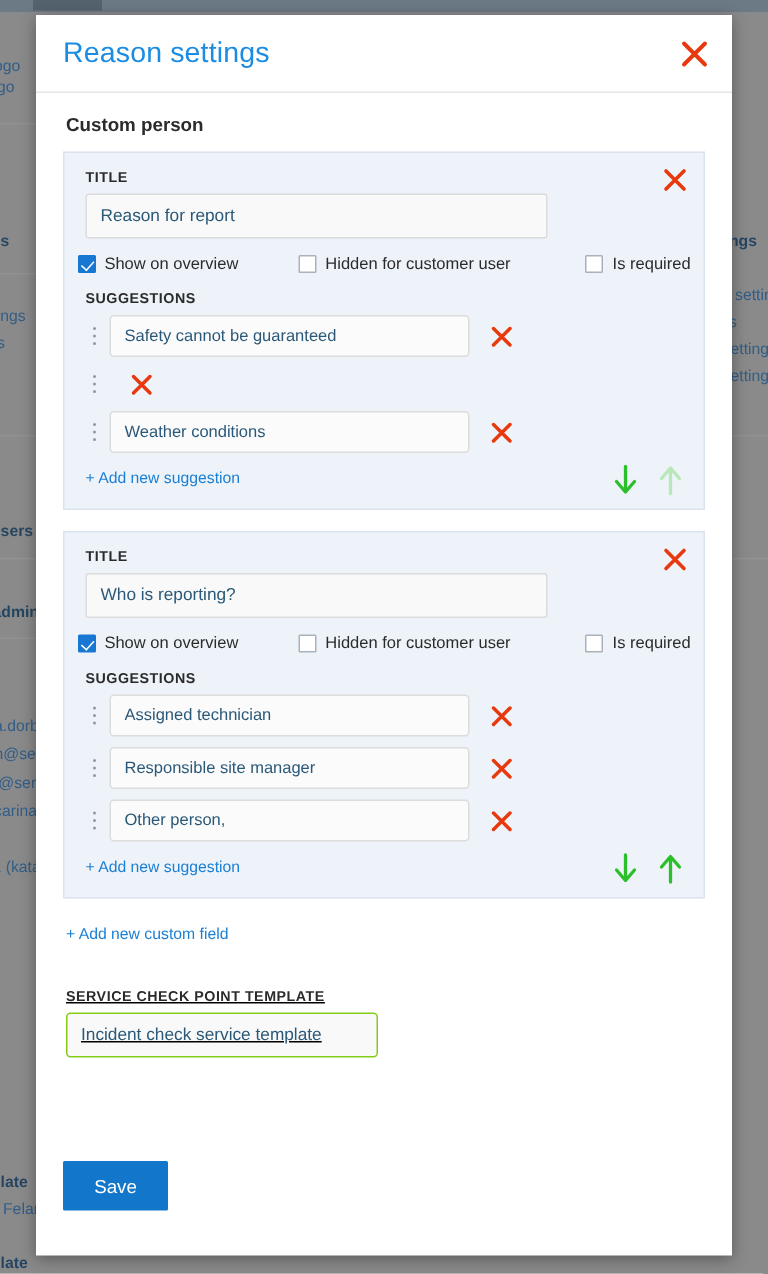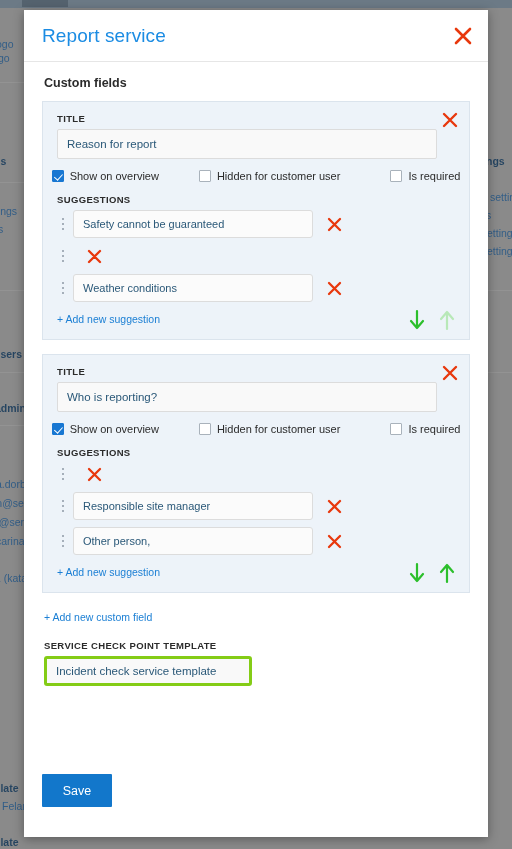--- a/index.html
+++ b/index.html
@@ -98,21 +98,21 @@
   }
   .label-caps {
     font-size: 9.5px;
     font-weight: bold;
     letter-spacing: .35px;
     color: #2b2b2b;
     margin-bottom: 5px;
   }
   .title-input {
     display: block;
-    width: 380px;
+    width: 308px;
     height: 30px;
     background: #f9f9f9;
     border: 1px solid #dcdcdc;
     border-radius: 2px;
     padding: 0 9px;
     font-size: 11.5px;
     color: #2a5878;
     font-family: "Liberation Sans", sans-serif;
     outline: none;
   }
@@ -205,26 +205,26 @@
 
   .add-field-link {
     display: inline-block;
     font-size: 10.5px;
     color: #1b7fd4;
     margin: 1px 0 0 2px;
     cursor: pointer;
     text-align: right;
   }
 
-  .template-block { margin-top: 15px; padding-left: 2px; }
+  .template-block { margin-top: 28px; padding-left: 2px; text-decoration: underline; }
   .template-input {
     display: block;
     width: 208px; height: 30px;
     background: #f9f9f9;
-    border: 3px solid #84cc16;
+    border: 1px solid #84cc16;
     border-radius: 3px;
     padding: 0 9px;
     font-size: 11.5px;
     color: #2a5878;
     font-family: "Liberation Sans", sans-serif;
     outline: none;
   }
 
   .modal-footer {
     flex: 0 0 auto;
@@ -277,31 +277,31 @@
   <div class="bg-text" style="left:486px; top:209px;">s</div>
   <div class="bg-text" style="left:487px; top:227px;">ettings</div>
   <div class="bg-text" style="left:487px; top:245px;">ettings</div>
   <div class="bg-rule" style="left:488px; top:290px; width:24px;"></div>
   <div class="bg-rule" style="left:488px; top:372px; width:24px;"></div>
 </div>
 
 <div id="modal">
 
   <div class="modal-header">
-    <div class="modal-title">Report service</div>
+    <div class="modal-title">Reason settings</div>
     <div class="close-x">
       <svg width="22" height="22" viewBox="0 0 22 22" aria-hidden="true">
         <path d="M4 4 L18 18 M18 4 L4 18" stroke="#e8380d" stroke-width="2.6" stroke-linecap="round"></path>
       </svg>
     </div>
   </div>
 
   <div class="modal-body">
 
-    <div class="section-title">Custom fields</div>
+    <div class="section-title">Custom person</div>
 
     
     <div class="field-panel">
       <div class="panel-remove">
         <svg width="18" height="18" viewBox="0 0 18 18" aria-hidden="true">
           <path d="M3 3 L15 15 M15 3 L3 15" stroke="#e8380d" stroke-width="2.4" stroke-linecap="round"></path>
         </svg>
       </div>
 
       <div class="label-caps">TITLE</div>
@@ -406,20 +406,21 @@
       </div>
 
       <div class="label-caps suggestions-label">SUGGESTIONS</div>
 
       <div class="sugg-row">
         <span class="drag-handle">
             <i></i>
             <i></i>
             <i></i>
           </span>
+        <input class="sugg-input" type="text" value="Assigned technician" style="">
         <span class="sugg-remove">
           <svg width="17" height="17" viewBox="0 0 17 17" aria-hidden="true">
             <path d="M3 3 L14 14 M14 3 L3 14" stroke="#e8380d" stroke-width="2.3" stroke-linecap="round"></path>
           </svg>
         </span>
       </div>
       <div class="sugg-row">
         <span class="drag-handle">
             <i></i>
             <i></i>

